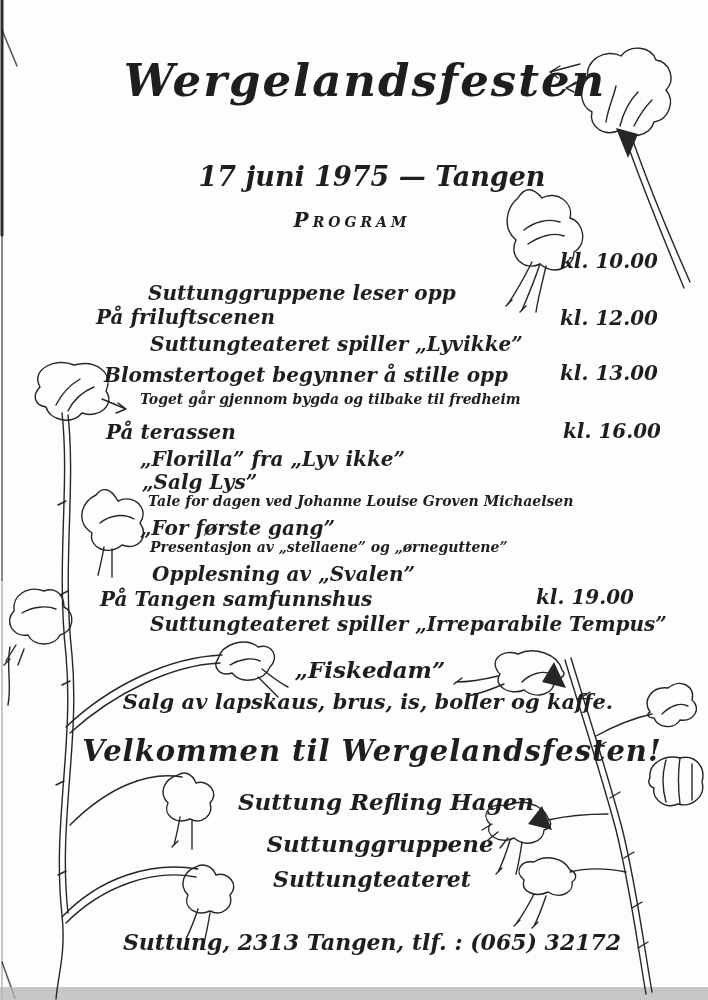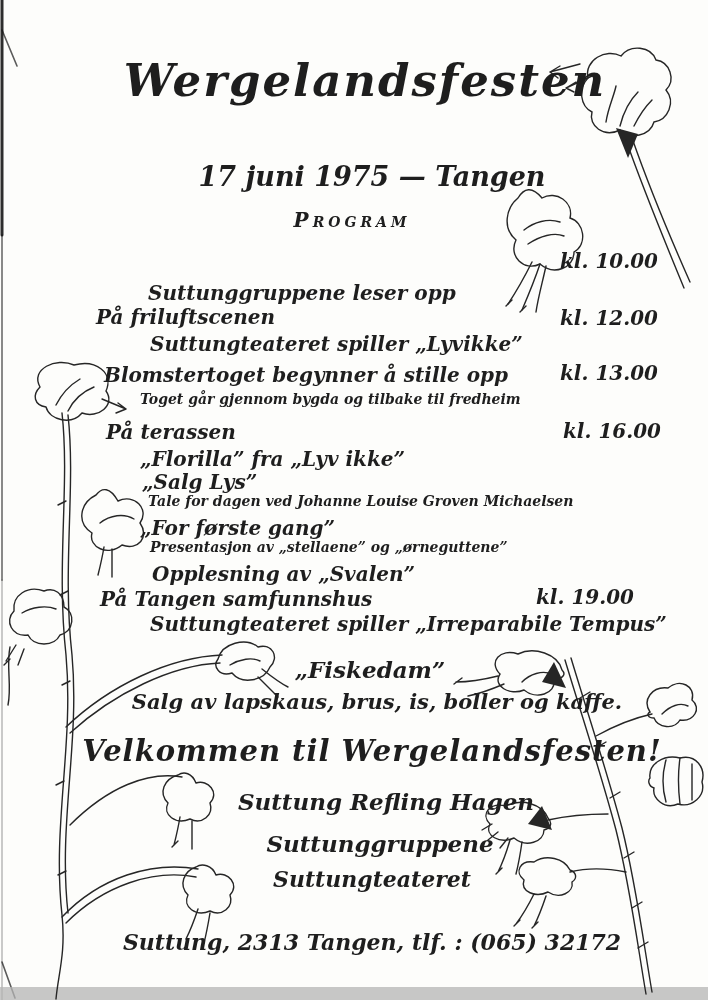--- a/index.html
+++ b/index.html
@@ -141,21 +141,21 @@
   <div class="line body-sm" style="left:148px;top:494px">Tale for dagen ved Johanne Louise Groven Michaelsen</div>
   <div class="line body" style="left:140px;top:517px">„For første gang”</div>
   <div class="line body-sm" style="left:150px;top:540px">Presentasjon av „stellaene” og „ørneguttene”</div>
   <div class="line body" style="left:152px;top:563px">Opplesning av „Svalen”</div>
 
   <div class="line body" style="left:100px;top:588px">På Tangen samfunnshus</div>
   <div class="line time" style="left:536px;top:586px">kl. 19.00</div>
   <div class="line body" style="left:150px;top:613px">Suttungteateret spiller „Irreparabile Tempus”</div>
 
   <div class="line fiskedam c" style="left:370px;top:657px">„Fiskedam”</div>
-  <div class="line salg c" style="left:377px;top:690px">Salg av lapskaus, brus, is, boller og kaffe.</div>
+  <div class="line salg c" style="left:368px;top:690px">Salg av lapskaus, brus, is, boller og kaffe.</div>
 
   <div class="line welcome c" style="left:372px;top:736px">Velkommen til Wergelandsfesten!</div>
   <div class="line sig c" style="left:386px;top:789px">Suttung Refling Hagen</div>
   <div class="line sig c" style="left:380px;top:831px">Suttunggruppene</div>
   <div class="line sig3 c" style="left:372px;top:867px">Suttungteateret</div>
   <div class="line contact-l c" style="left:372px;top:930px">Suttung, 2313 Tangen, tlf. : (065) 32172</div>
 
 </div>
 
 </body></html>

